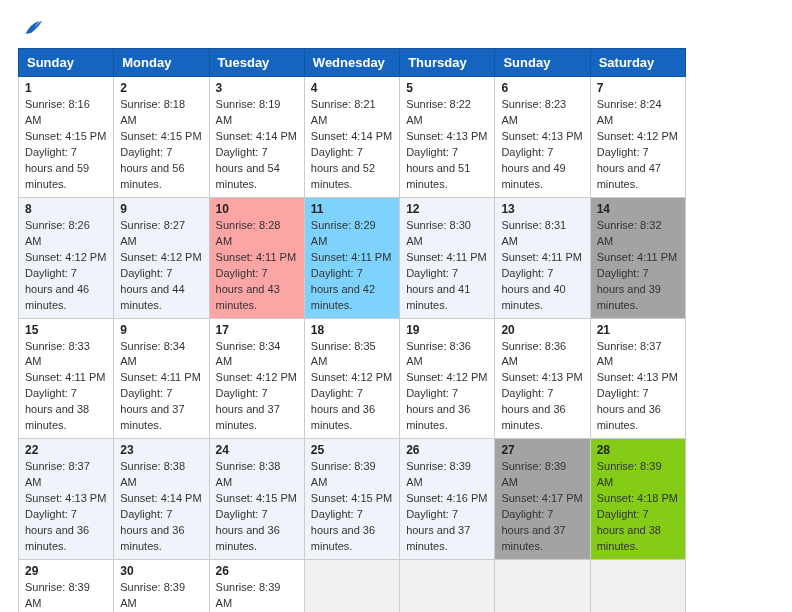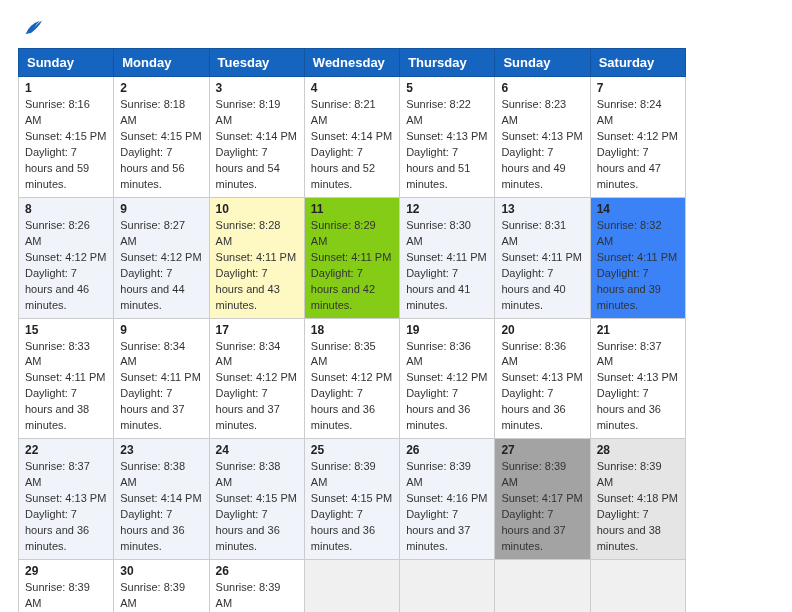--- a/index.html
+++ b/index.html
@@ -156,37 +156,37 @@
         </tr>
         <tr>
           <td style="background: rgb(240, 244, 250);">
             <span class="day-num">8</span>
             <div class="day-info">Sunrise: 8:26 AM<br>Sunset: 4:12 PM<br>Daylight: 7 hours and 46 minutes.</div>
           </td>
           <td style="background: rgb(240, 244, 250);">
             <span class="day-num">9</span>
             <div class="day-info">Sunrise: 8:27 AM<br>Sunset: 4:12 PM<br>Daylight: 7 hours and 44 minutes.</div>
           </td>
-          <td style="background: #fef9c3;">
+          <td style="background: #fca5a5;">
             <span class="day-num">10</span>
             <div class="day-info">Sunrise: 8:28 AM<br>Sunset: 4:11 PM<br>Daylight: 7 hours and 43 minutes.</div>
           </td>
-          <td style="background: #84cc16;">
+          <td style="background: #7dd3fc;">
             <span class="day-num">11</span>
             <div class="day-info">Sunrise: 8:29 AM<br>Sunset: 4:11 PM<br>Daylight: 7 hours and 42 minutes.</div>
           </td>
           <td style="background: rgb(240, 244, 250);">
             <span class="day-num">12</span>
             <div class="day-info">Sunrise: 8:30 AM<br>Sunset: 4:11 PM<br>Daylight: 7 hours and 41 minutes.</div>
           </td>
           <td style="background: rgb(240, 244, 250); margin-left: 10px;">
             <span class="day-num">13</span>
             <div class="day-info">Sunrise: 8:31 AM<br>Sunset: 4:11 PM<br>Daylight: 7 hours and 40 minutes.</div>
           </td>
-          <td style="background: #3b82f6;">
+          <td style="background: #a3a3a3;">
             <span class="day-num">14</span>
             <div class="day-info">Sunrise: 8:32 AM<br>Sunset: 4:11 PM<br>Daylight: 7 hours and 39 minutes.</div>
           </td>
         </tr>
         <tr>
           <td>
             <span class="day-num">15</span>
             <div class="day-info">Sunrise: 8:33 AM<br>Sunset: 4:11 PM<br>Daylight: 7 hours and 38 minutes.</div>
           </td>
           <td>
@@ -232,21 +232,21 @@
             <div class="day-info">Sunrise: 8:39 AM<br>Sunset: 4:15 PM<br>Daylight: 7 hours and 36 minutes.</div>
           </td>
           <td style="background: rgb(240, 244, 250); margin-top: 44px;">
             <span class="day-num">26</span>
             <div class="day-info">Sunrise: 8:39 AM<br>Sunset: 4:16 PM<br>Daylight: 7 hours and 37 minutes.</div>
           </td>
           <td style="background: #a3a3a3;">
             <span class="day-num">27</span>
             <div class="day-info">Sunrise: 8:39 AM<br>Sunset: 4:17 PM<br>Daylight: 7 hours and 37 minutes.</div>
           </td>
-          <td style="background: #e5e5e5;">
+          <td style="background: #84cc16;">
             <span class="day-num">28</span>
             <div class="day-info">Sunrise: 8:39 AM<br>Sunset: 4:18 PM<br>Daylight: 7 hours and 38 minutes.</div>
           </td>
         </tr>
         <tr>
           <td>
             <span class="day-num">29</span>
             <div class="day-info">Sunrise: 8:39 AM<br>Sunset: 4:19 PM<br>Daylight: 7 hours and 39 minutes.</div>
           </td>
           <td>

